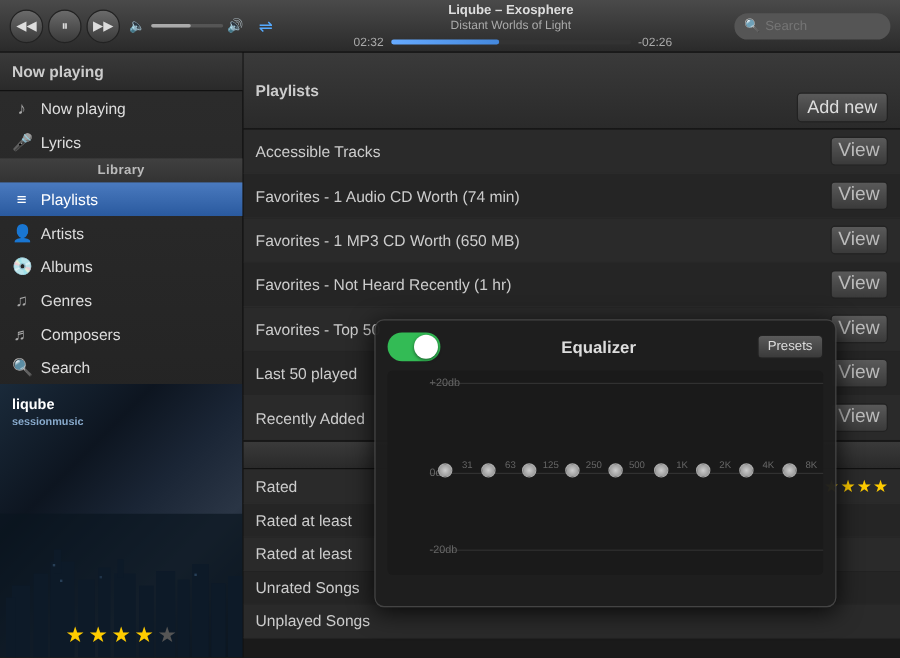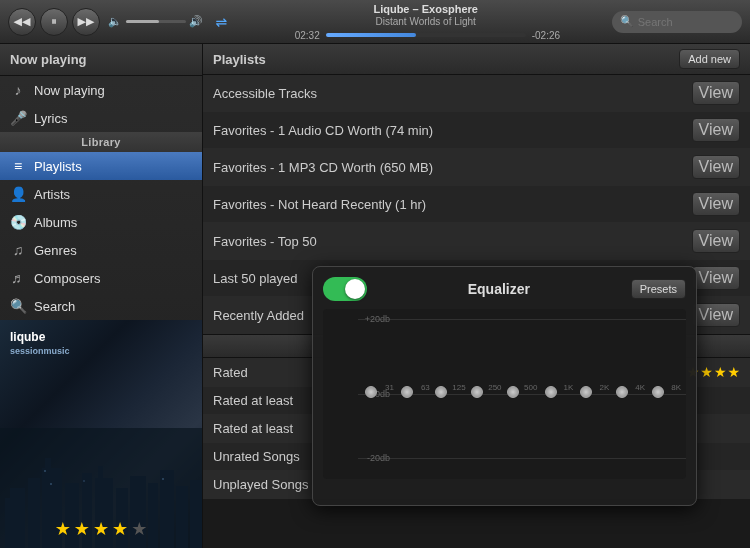--- a/index.html
+++ b/index.html
@@ -227,23 +227,24 @@
     .content-header-title {
       font-size: 13px;
       font-weight: bold;
       color: #ccc;
     }
     .add-new-btn {
       background: linear-gradient(to bottom, #5a5a5a, #3a3a3a);
       border: 1px solid #222;
       border-radius: 4px;
       color: #ddd;
-      font-size: 11px;
+      font-size: 15px;
       padding: 3px 8px;
       cursor: pointer;
+      margin-top: 28px;
     }
 
     
     .playlist-item {
       display: flex;
       align-items: center;
       justify-content: space-between;
       padding: 6px 10px;
       border-bottom: 1px solid #2a2a2a;
       font-size: 13px;
@@ -362,21 +363,21 @@
       right: 0;
       height: 1px;
       background: rgba(255,255,255,0.1);
     }
     .eq-grid-label {
       position: absolute;
       left: 0;
       font-size: 9px;
       color: #666;
       width: 32px;
-      text-align: right;
+      text-align: left;
     }
     .eq-sliders-container {
       position: absolute;
       left: 35px;
       right: 5px;
       top: 5px;
       bottom: 20px;
       display: flex;
       align-items: flex-end;
       justify-content: space-around;

